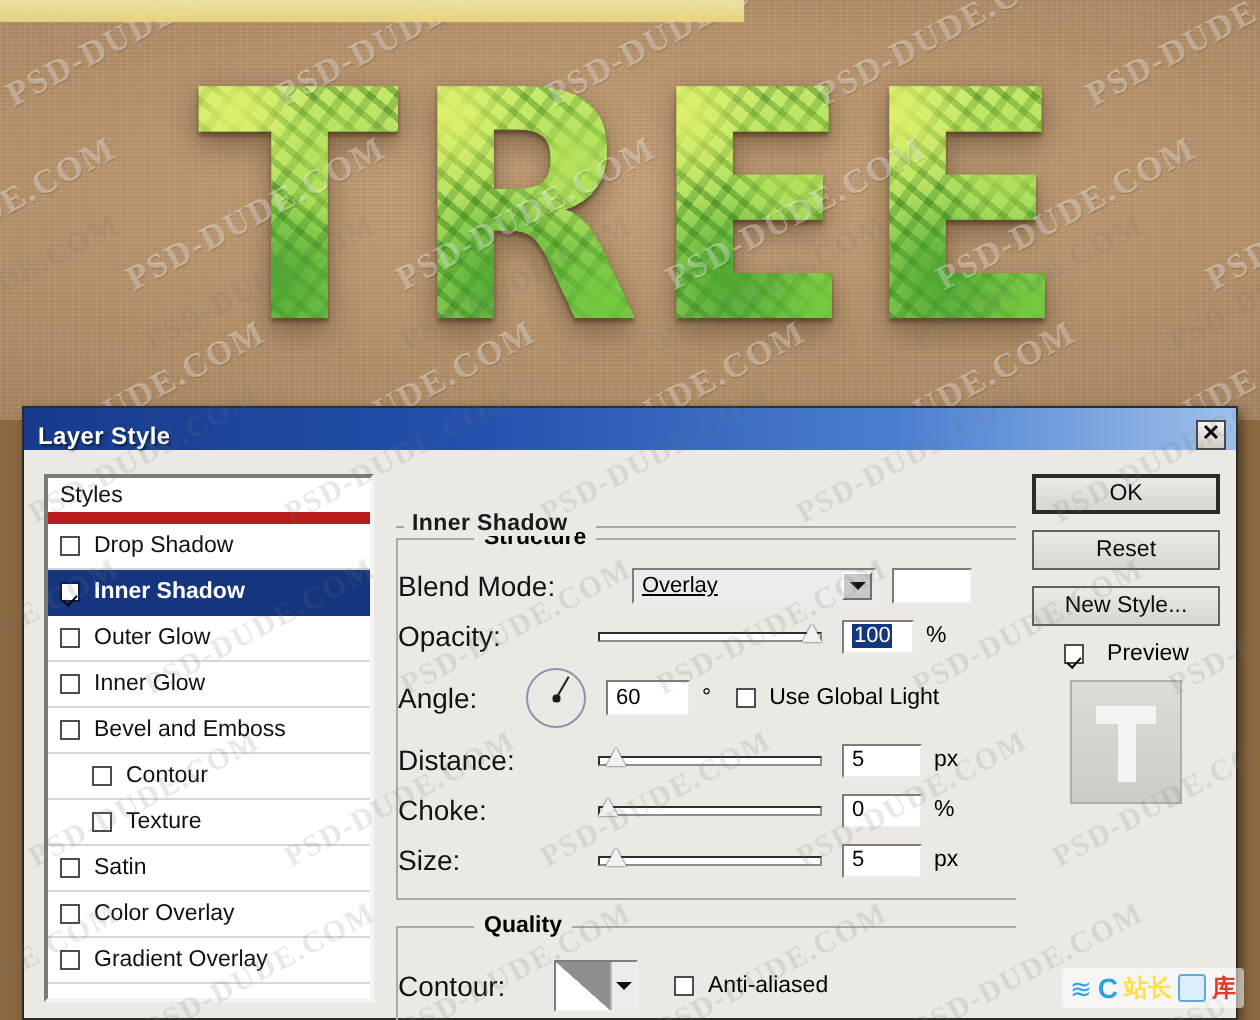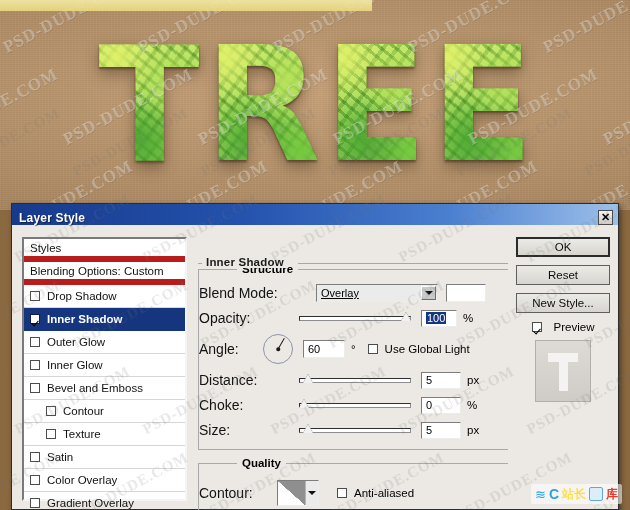--- a/index.html
+++ b/index.html
@@ -315,23 +315,20 @@
   <div id="titlebar">
     <span id="title-text">Layer Style</span>
     <div id="close-button">✕</div>
   </div>
 
   <div id="dialog-body">
 
     <div id="styles-panel">
       <div class="style-row header">
         <span>Styles</span>
-      </div>
-      <div class="style-row header">
-        <span>Blending Options: Custom</span>
       </div>
       <div id="style-rows">
           <div class="style-row">
             <span class="cb"></span>
             <span>Drop Shadow</span>
           </div>
           <div class="style-row selected">
             <span class="cb checked"></span>
             <span>Inner Shadow</span>
           </div>

